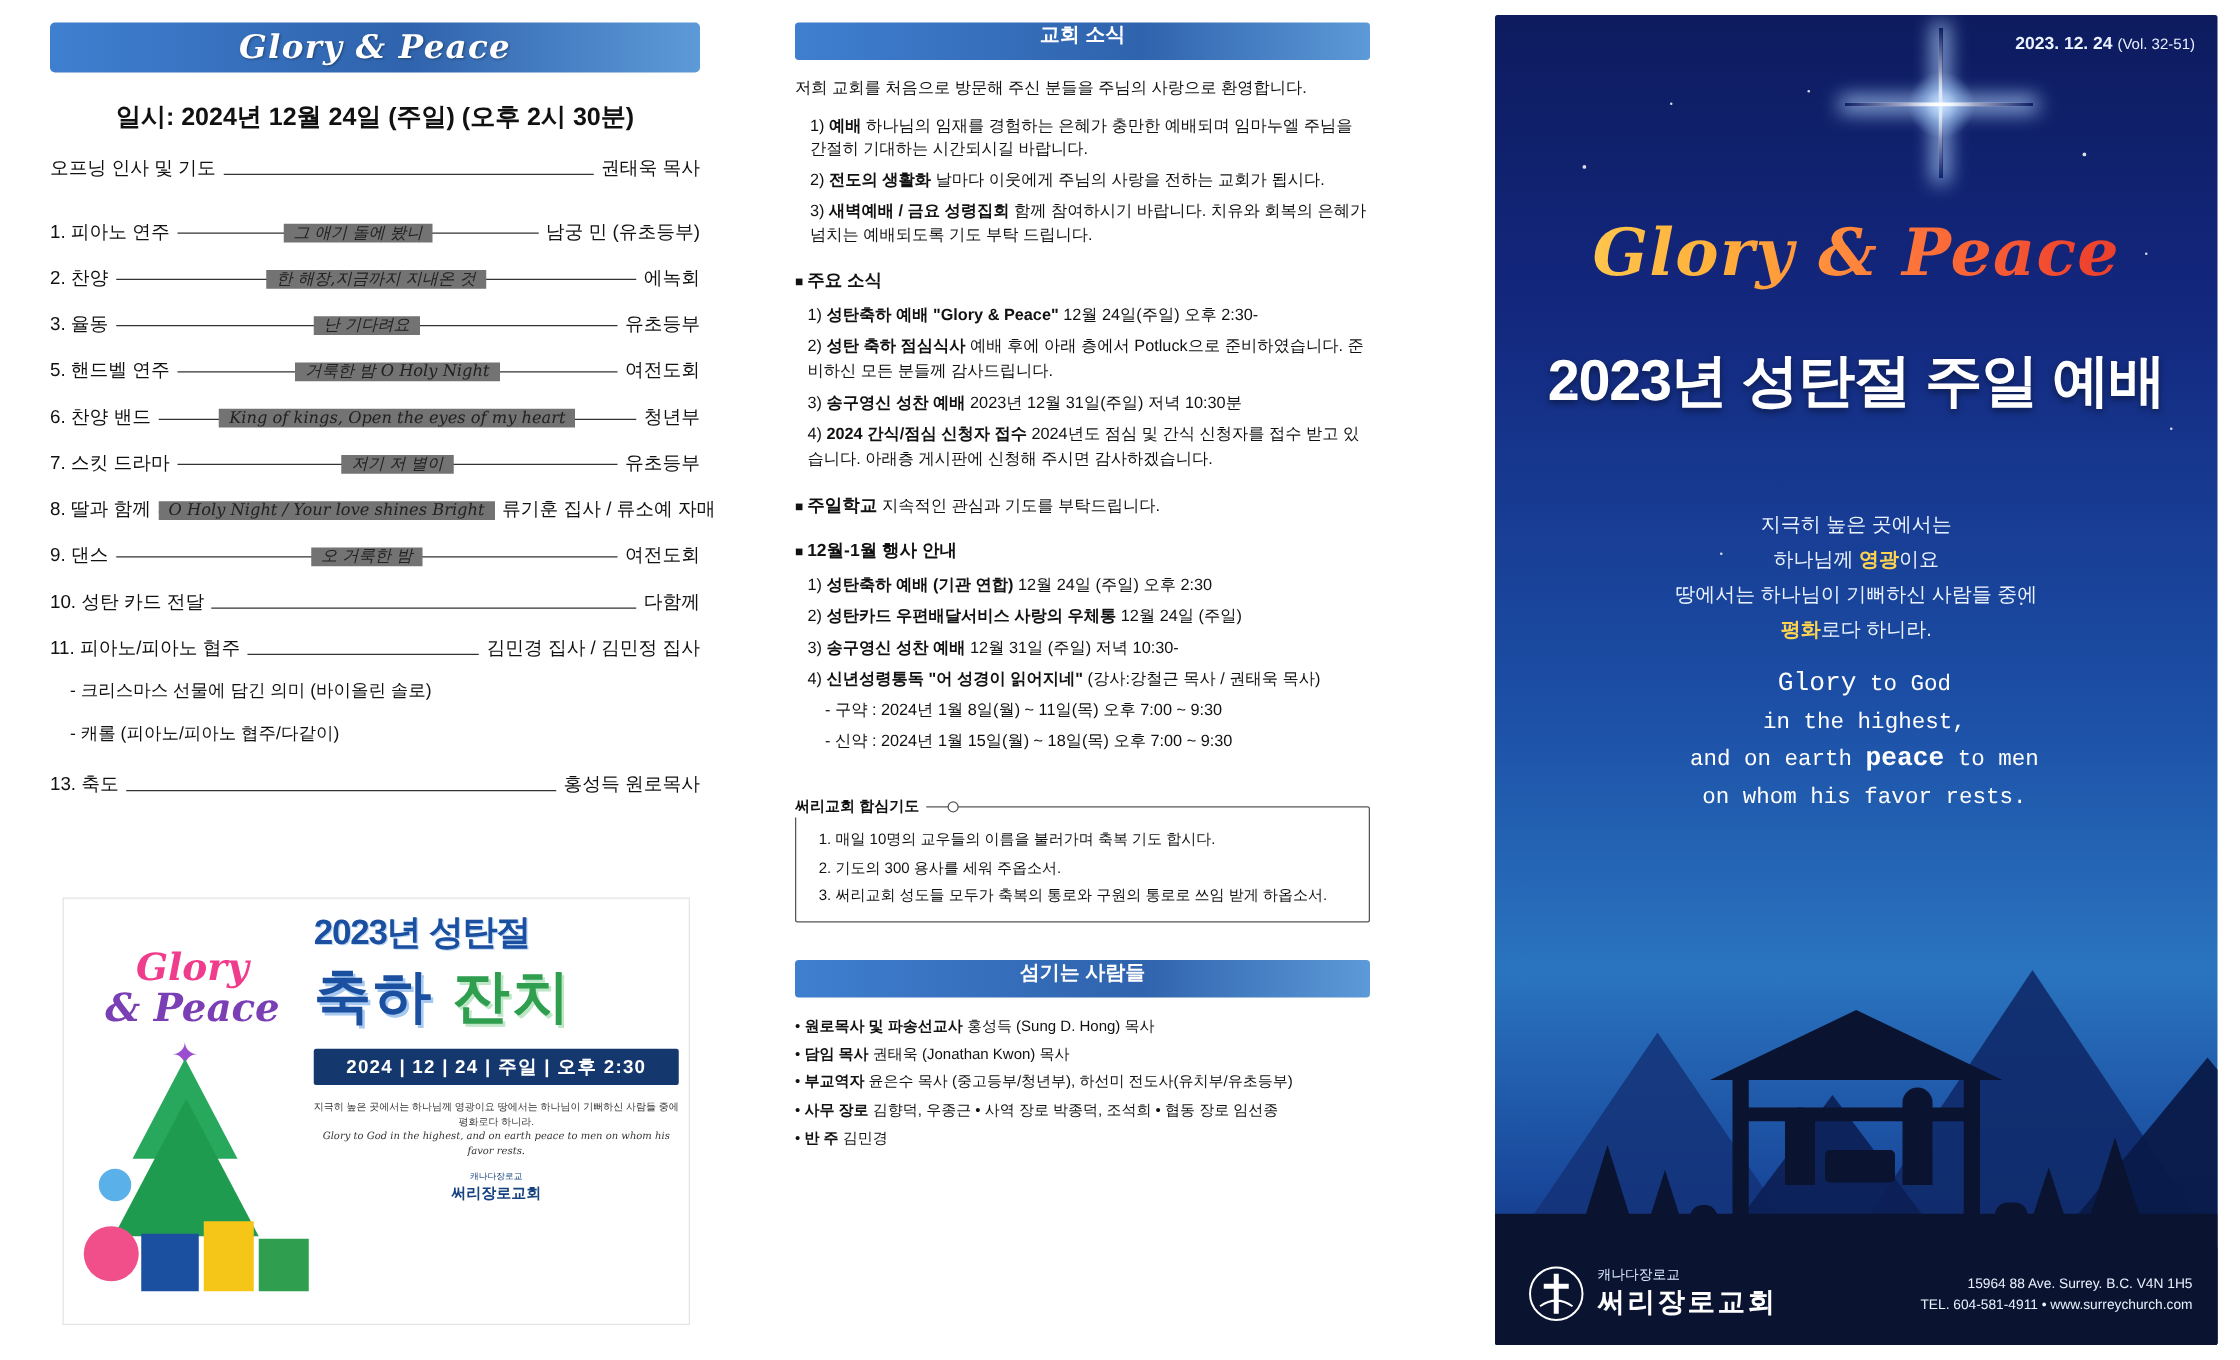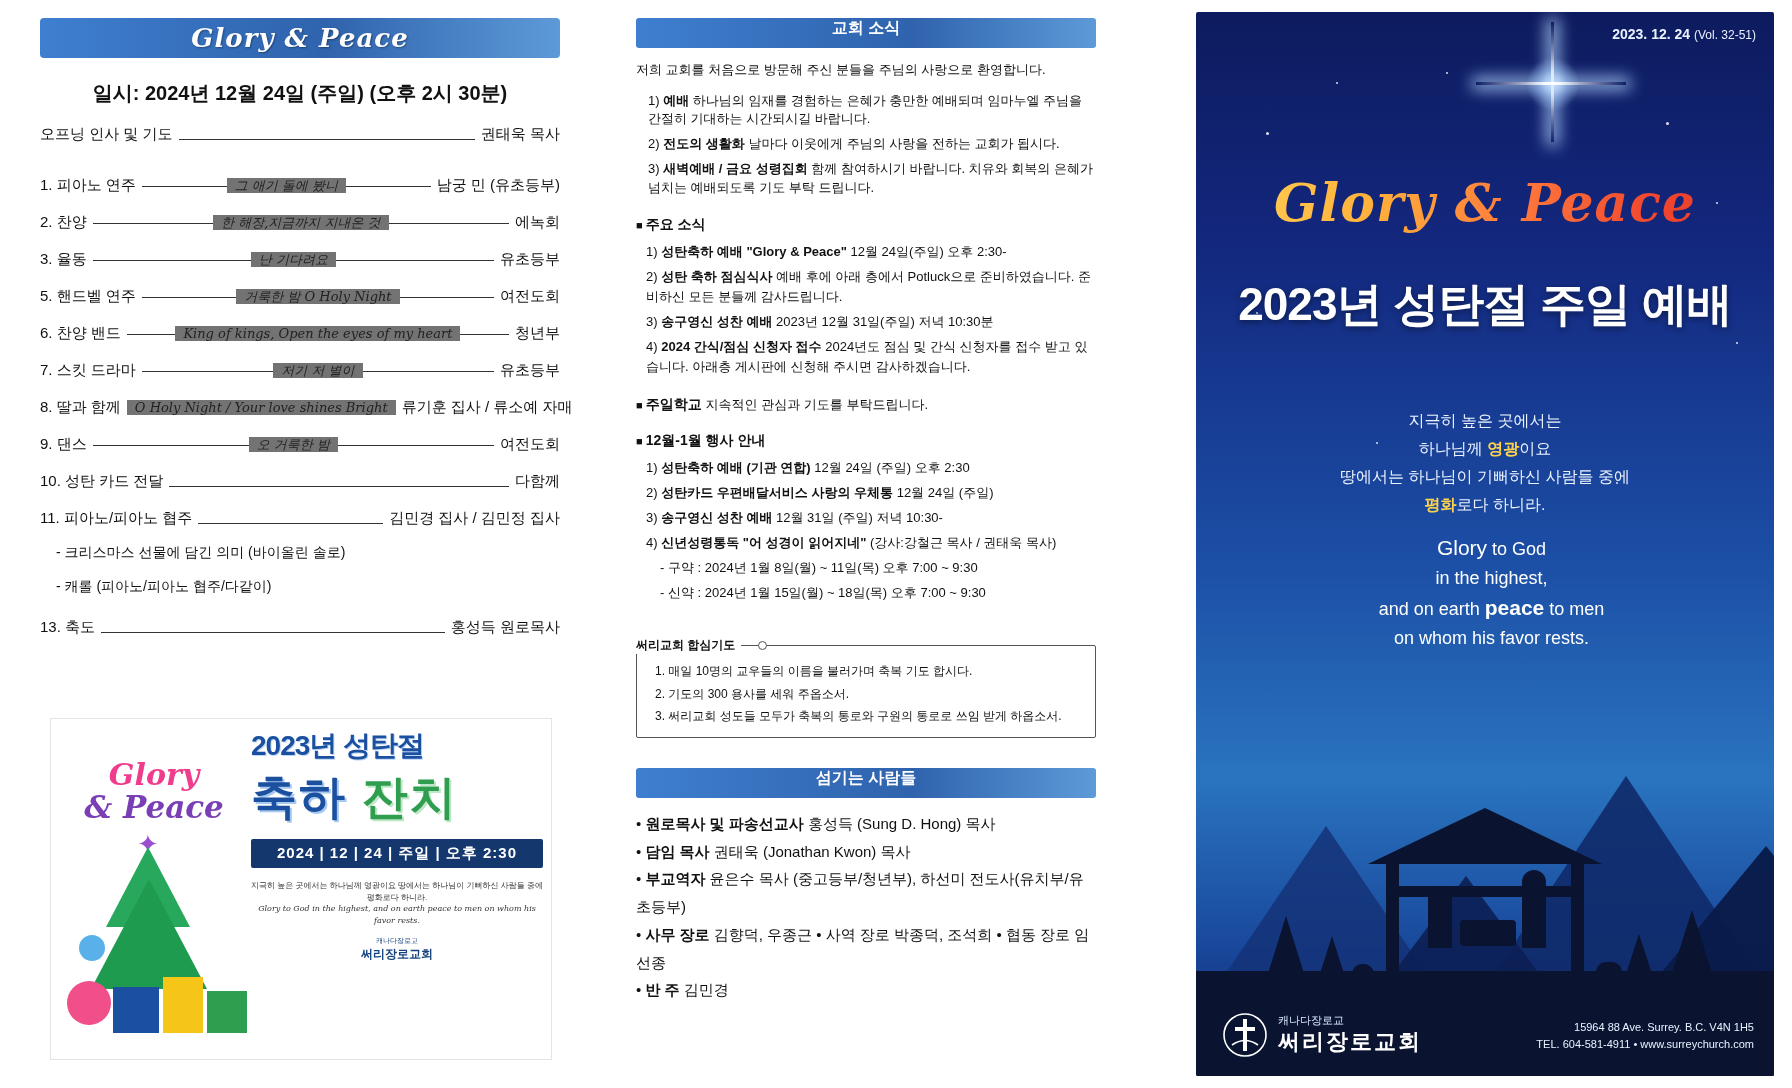--- a/index.html
+++ b/index.html
@@ -121,21 +121,21 @@
     position:relative;z-index:2;padding-right:6px;
   }
   .prayer-box{
     border:1px solid #555;border-radius:2px;margin-top:-9px;padding:14px 10px 10px 18px;
     font-size:12px;line-height:1.85;
   }
   .prayer-dot{
     position:absolute;left:122px;top:4px;width:7px;height:7px;border:1px solid #555;
     border-radius:50%;background:#fff;z-index:3;
   }
-  .servants{margin-top:12px;font-size:15px;line-height:1.85;}
+  .servants{margin-top:12px;font-size:12px;line-height:1.85;}
   .servants .row b{font-weight:bold;}
   .servants .row::before{content:"• ";}
 
   
   .col3{
     position:absolute;left:1196px;top:12px;width:578px;height:1064px;
     background:linear-gradient(180deg,#0d1b5e 0%,#13277e 22%,#1c4fa6 52%,#2a74bf 72%,#19489b 88%,#0e1f63 100%);
     overflow:hidden;color:#fff;border-radius:2px;
   }
   .poster-date{
@@ -171,21 +171,21 @@
     font-size:46px;font-weight:bold;color:#fff;letter-spacing:-1px;
     text-shadow:0 2px 6px rgba(0,0,0,.45);
   }
   .poster-verse{
     position:absolute;left:40px;right:40px;top:395px;text-align:center;
     font-size:16px;line-height:1.75;color:#eaf3ff;
   }
   .poster-verse .hi{color:#ffd34d;font-weight:bold;}
   .poster-en{
     position:absolute;left:53px;right:40px;top:520px;text-align:center;
-    font-family:Liberation Sans, sans-serif;font-size:18px;line-height:1.55;color:#fff;
+    font-family:Liberation Mono, monospace;font-size:18px;line-height:1.55;color:#fff;
   }
   .poster-en .lg{font-size:21px;}
   .poster-en .pc{font-size:21px;font-weight:bold;margin-top:48px;}
   .mountains{position:absolute;left:0;bottom:0;width:578px;height:460px;}
   .mt{position:absolute;bottom:0;width:0;height:0;}
   .stable{
     position:absolute;left:186px;bottom:100px;width:206px;height:168px;
   }
   .roof{
     position:absolute;left:-14px;top:0;width:0;height:0;

